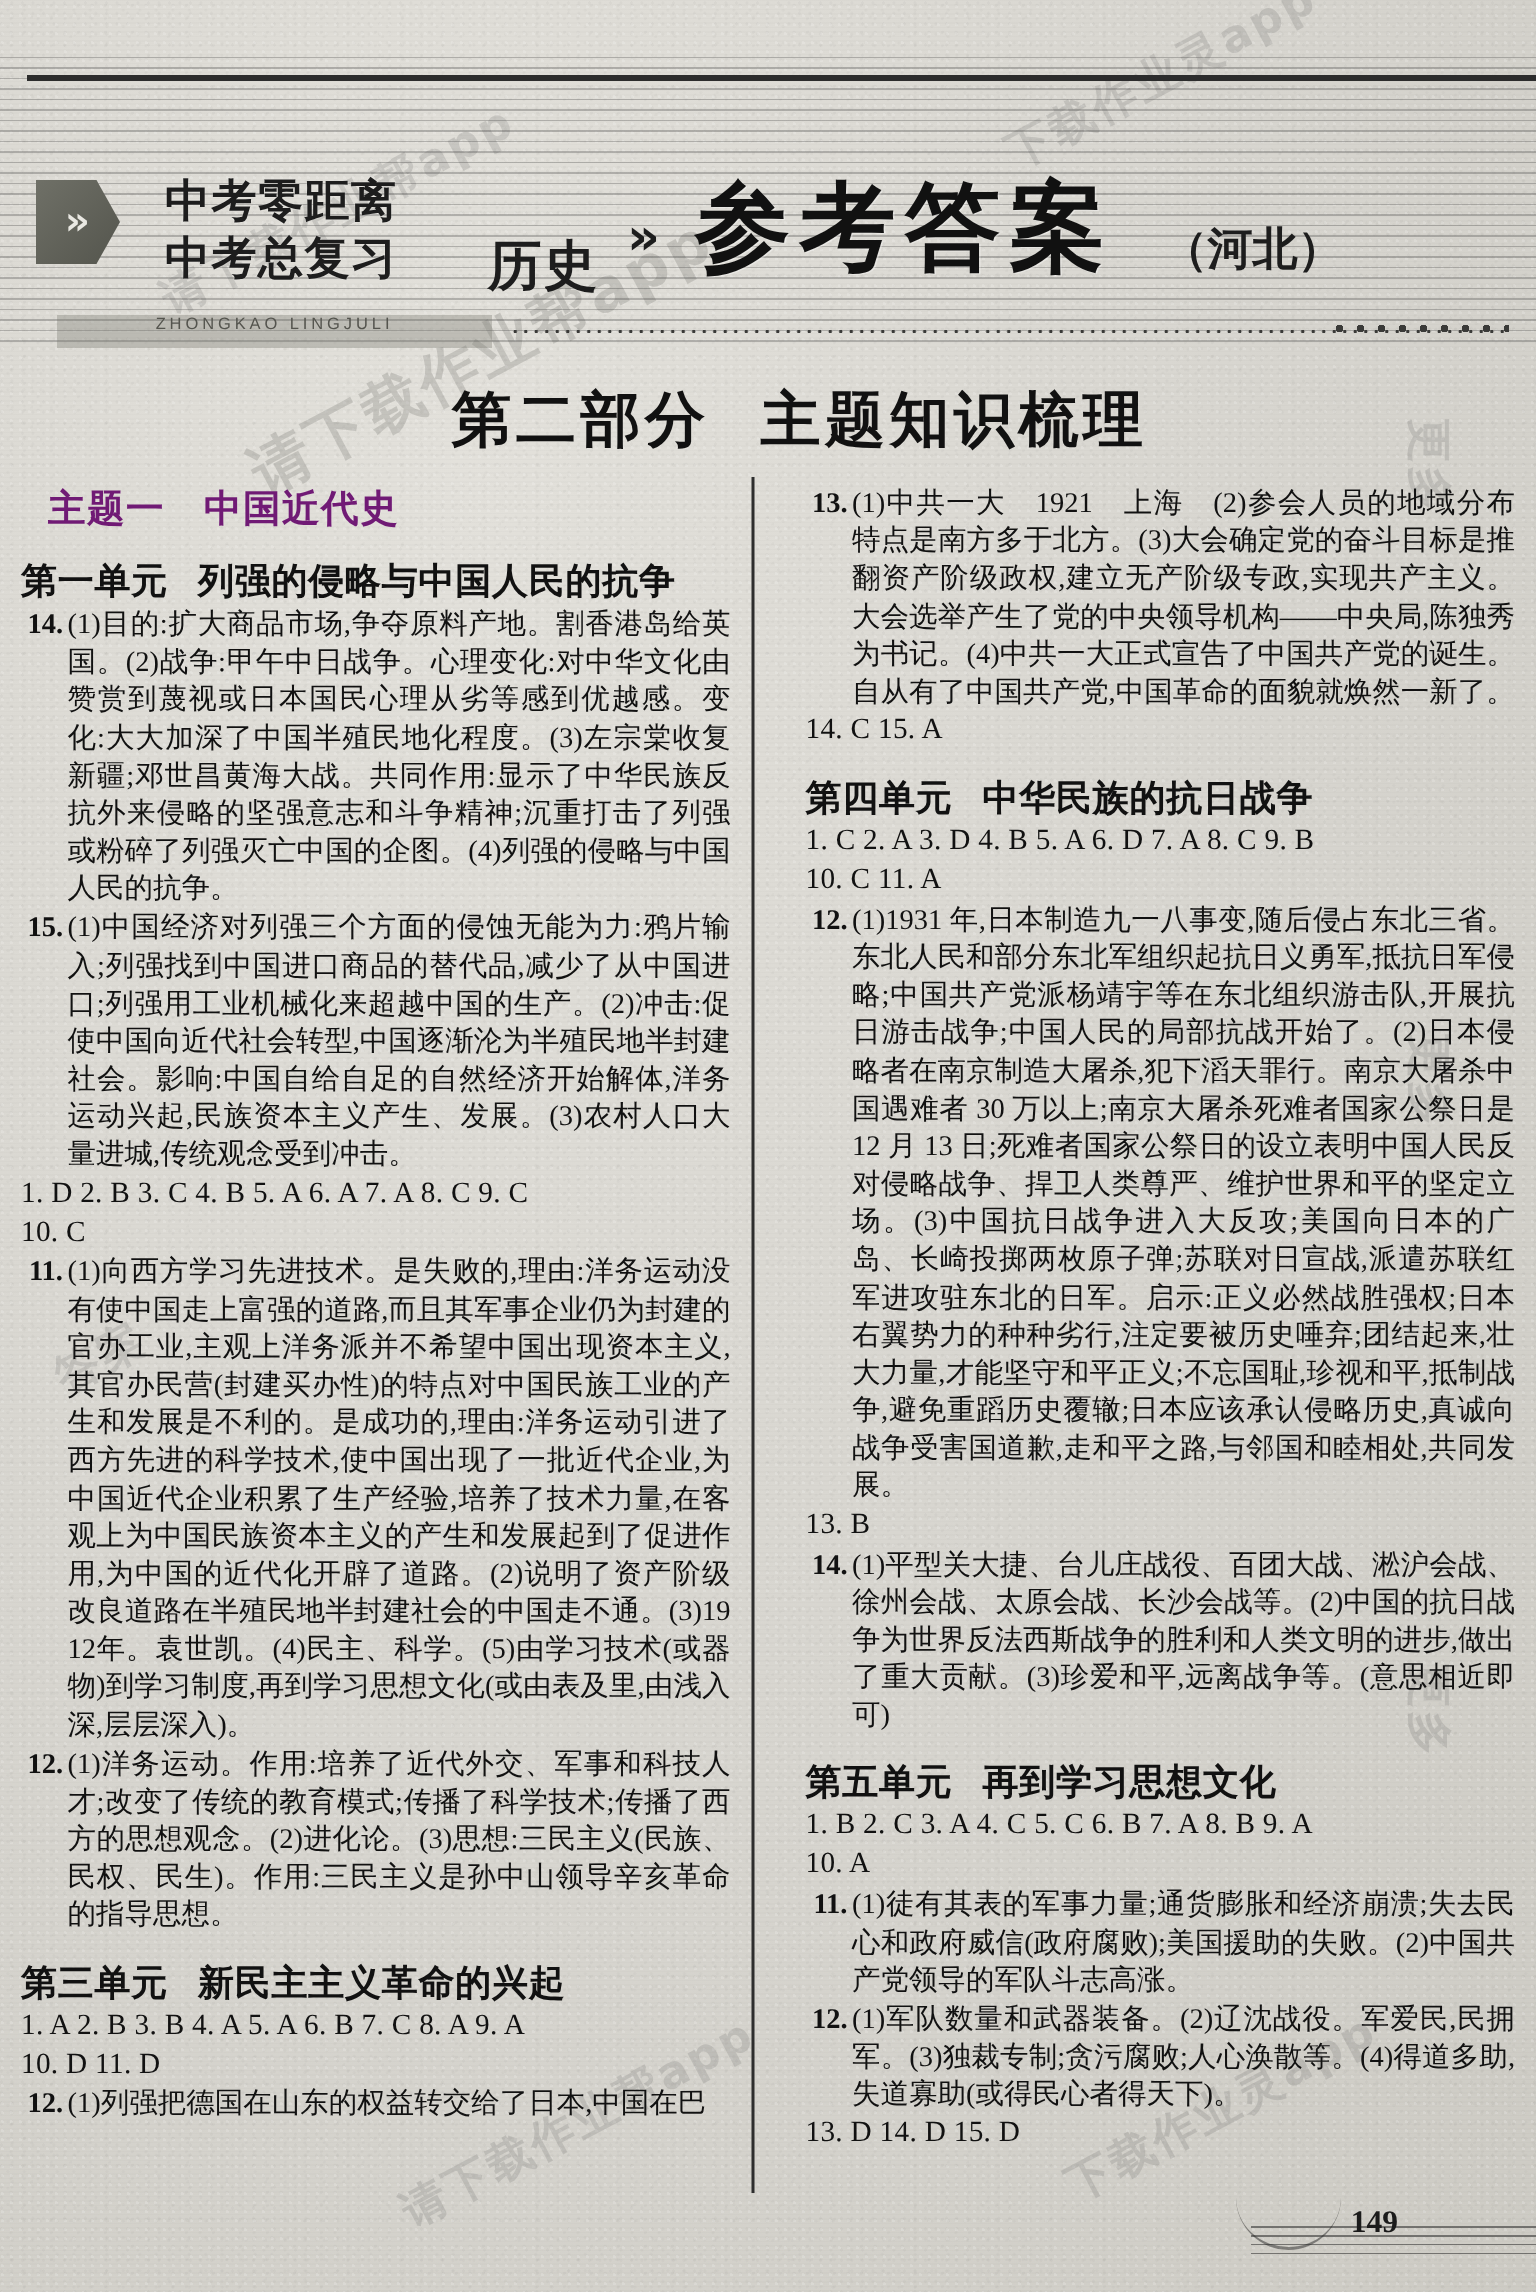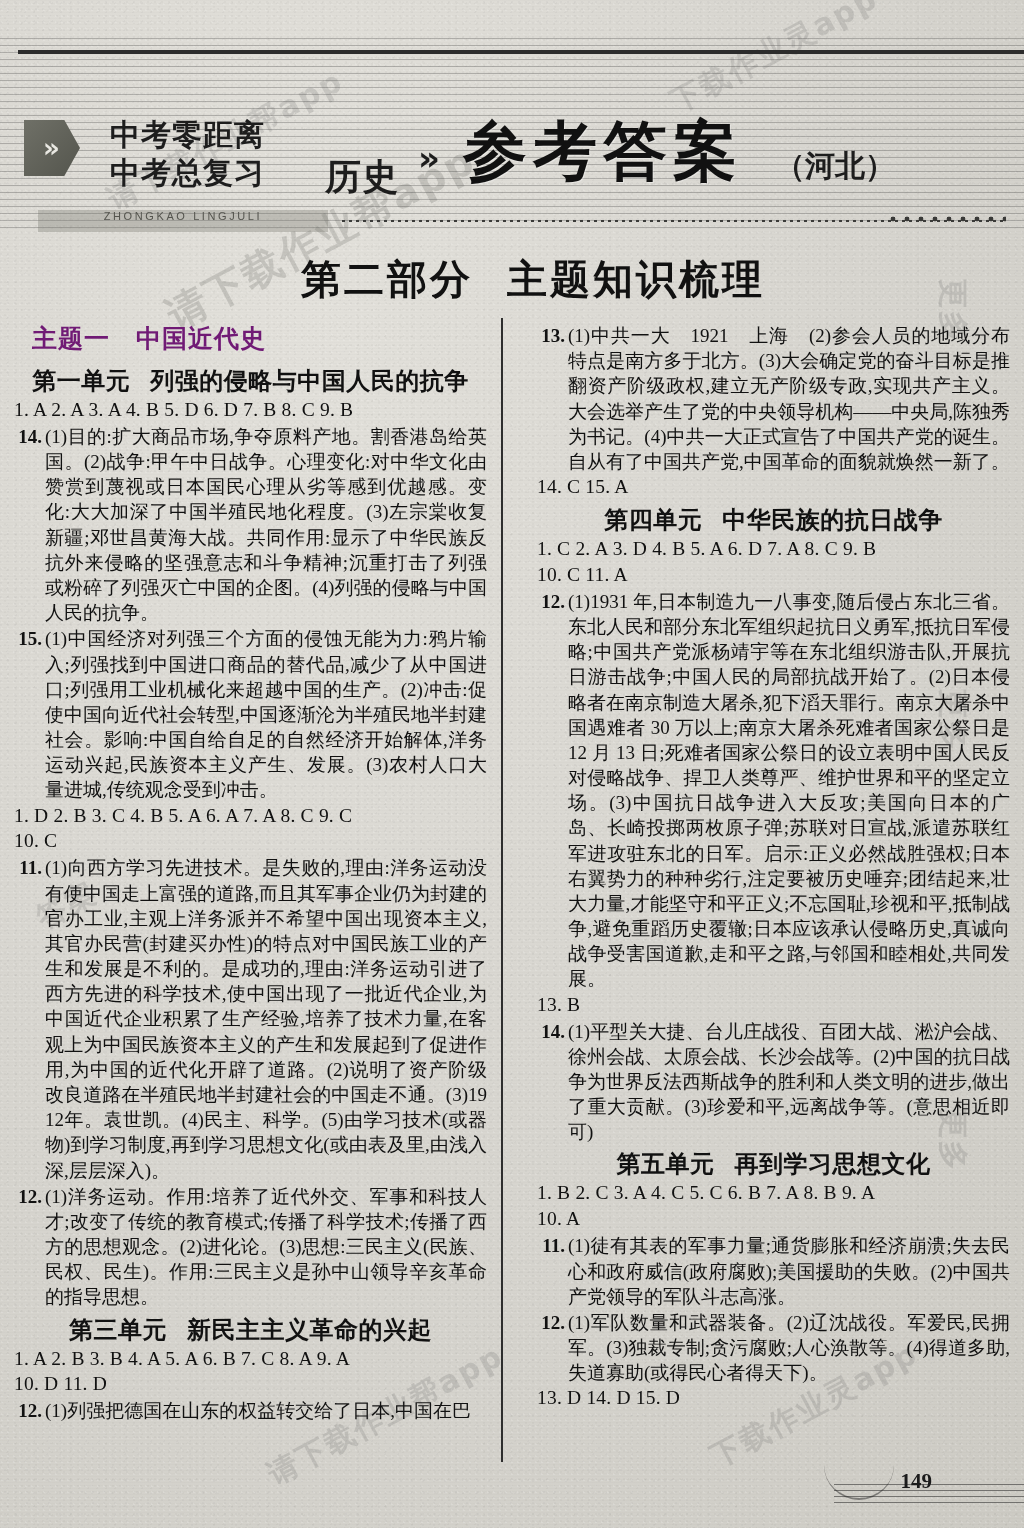--- a/index.html
+++ b/index.html
@@ -196,23 +196,23 @@
     color: #701a75;
     letter-spacing: 1px;
     margin: 0 0 10px 18px;
   }
   .theme-head .gap { display: inline-block; width: 26px; }
 
   .unit-head {
     font-size: 24px;
     font-weight: bold;
     color: #111;
-    text-align: center;
+    text-align: left;
     letter-spacing: 0.5px;
-    margin: 4px 0 1px 0;
+    margin: 16px 0 1px 0;
     white-space: nowrap;
   }
   .unit-head .gap { display: inline-block; width: 20px; }
 
   .ans-row {
     font-size: 19.5px;
     color: #111;
     line-height: 1.28;
     font-family: "Liberation Serif", "DejaVu Serif", serif;
     margin: 1px 0;
@@ -331,21 +331,20 @@
 
   <div class="col left">
 
     <div class="theme-head">
       <span>主题一</span><span class="gap"></span><span>中国近代史</span>
     </div>
 
     <div class="unit-head">
       <span>第一单元</span><span class="gap"></span><span>列强的侵略与中国人民的抗争</span>
     </div>
-    <div class="ans-row">1. A   2. A   3. A   4. B   5. D   6. D   7. B   8. C   9. B</div>
     <div class="item">
       <span class="num">14.</span>
       <span class="body">(1)目的:扩大商品市场,争夺原料产地。割香港岛给英国。(2)战争:甲午中日战争。心理变化:对中华文化由赞赏到蔑视或日本国民心理从劣等感到优越感。变化:大大加深了中国半殖民地化程度。(3)左宗棠收复新疆;邓世昌黄海大战。共同作用:显示了中华民族反抗外来侵略的坚强意志和斗争精神;沉重打击了列强或粉碎了列强灭亡中国的企图。(4)列强的侵略与中国人民的抗争。</span>
     </div>
     <div class="item">
       <span class="num">15.</span>
       <span class="body">(1)中国经济对列强三个方面的侵蚀无能为力:鸦片输入;列强找到中国进口商品的替代品,减少了从中国进口;列强用工业机械化来超越中国的生产。(2)冲击:促使中国向近代社会转型,中国逐渐沦为半殖民地半封建社会。影响:中国自给自足的自然经济开始解体,洋务运动兴起,民族资本主义产生、发展。(3)农村人口大量进城,传统观念受到冲击。</span>
     </div>
 
     <div class="ans-row">1. D   2. B   3. C   4. B   5. A   6. A   7. A   8. C   9. C</div>

